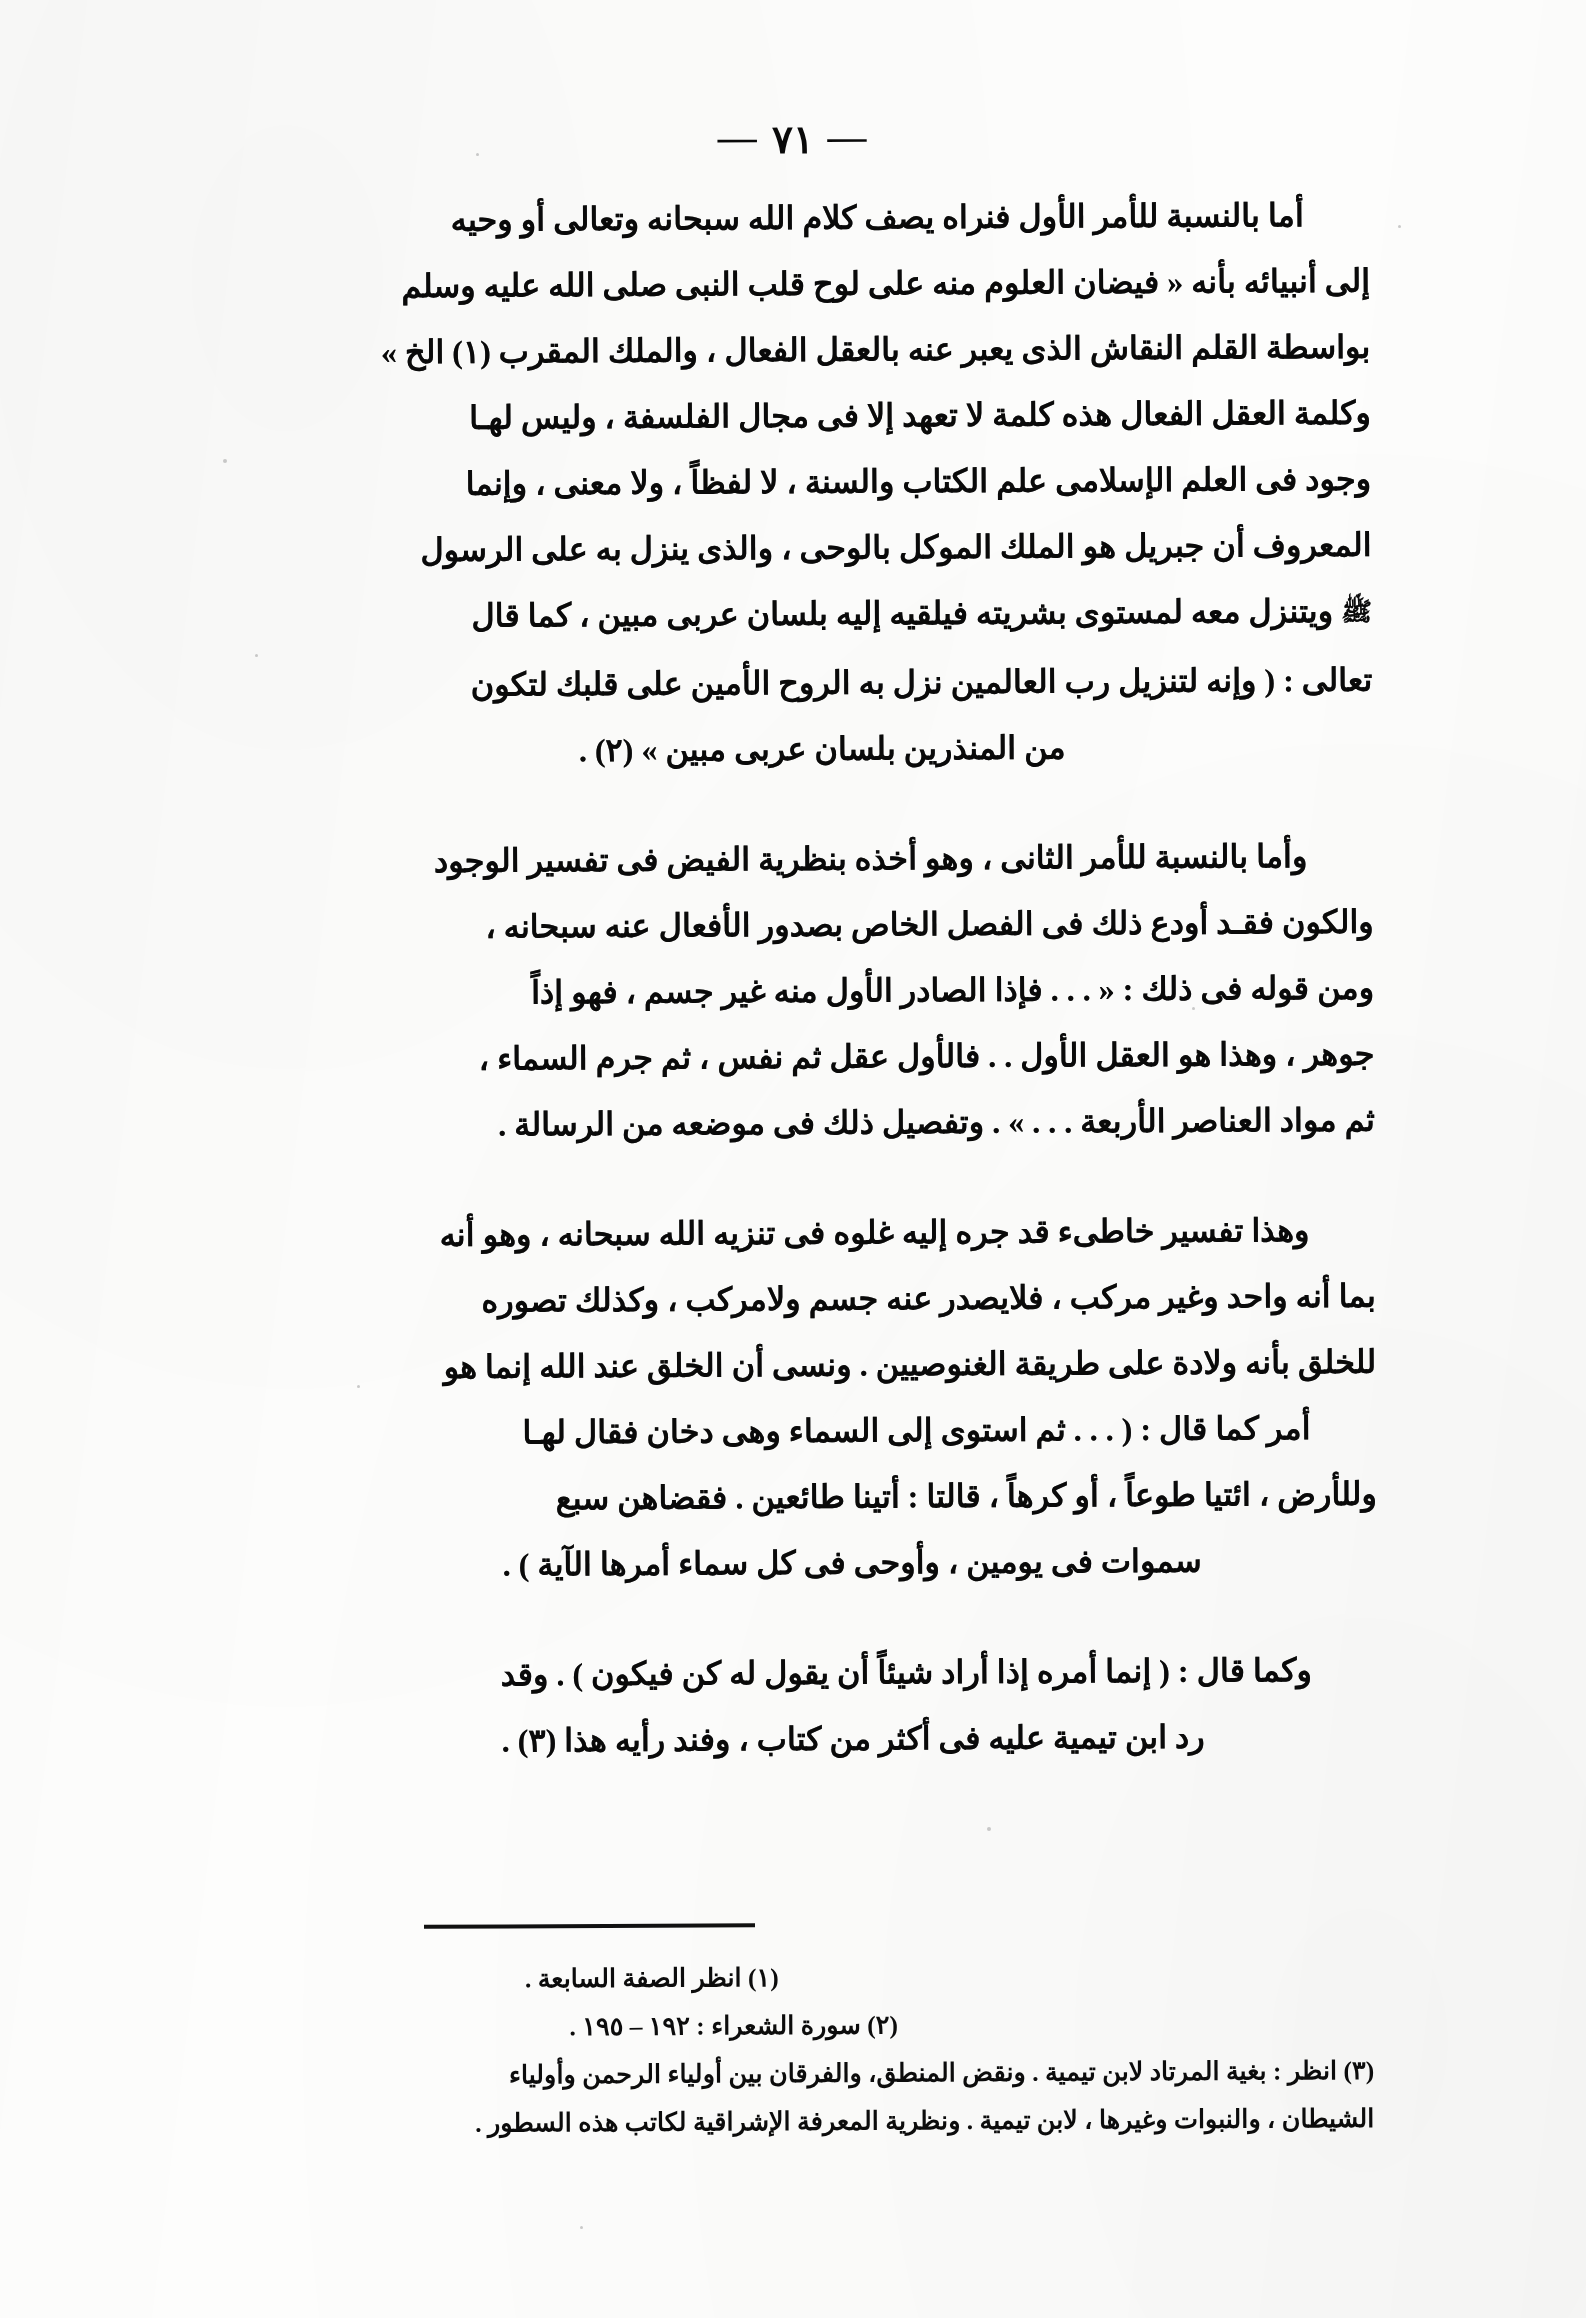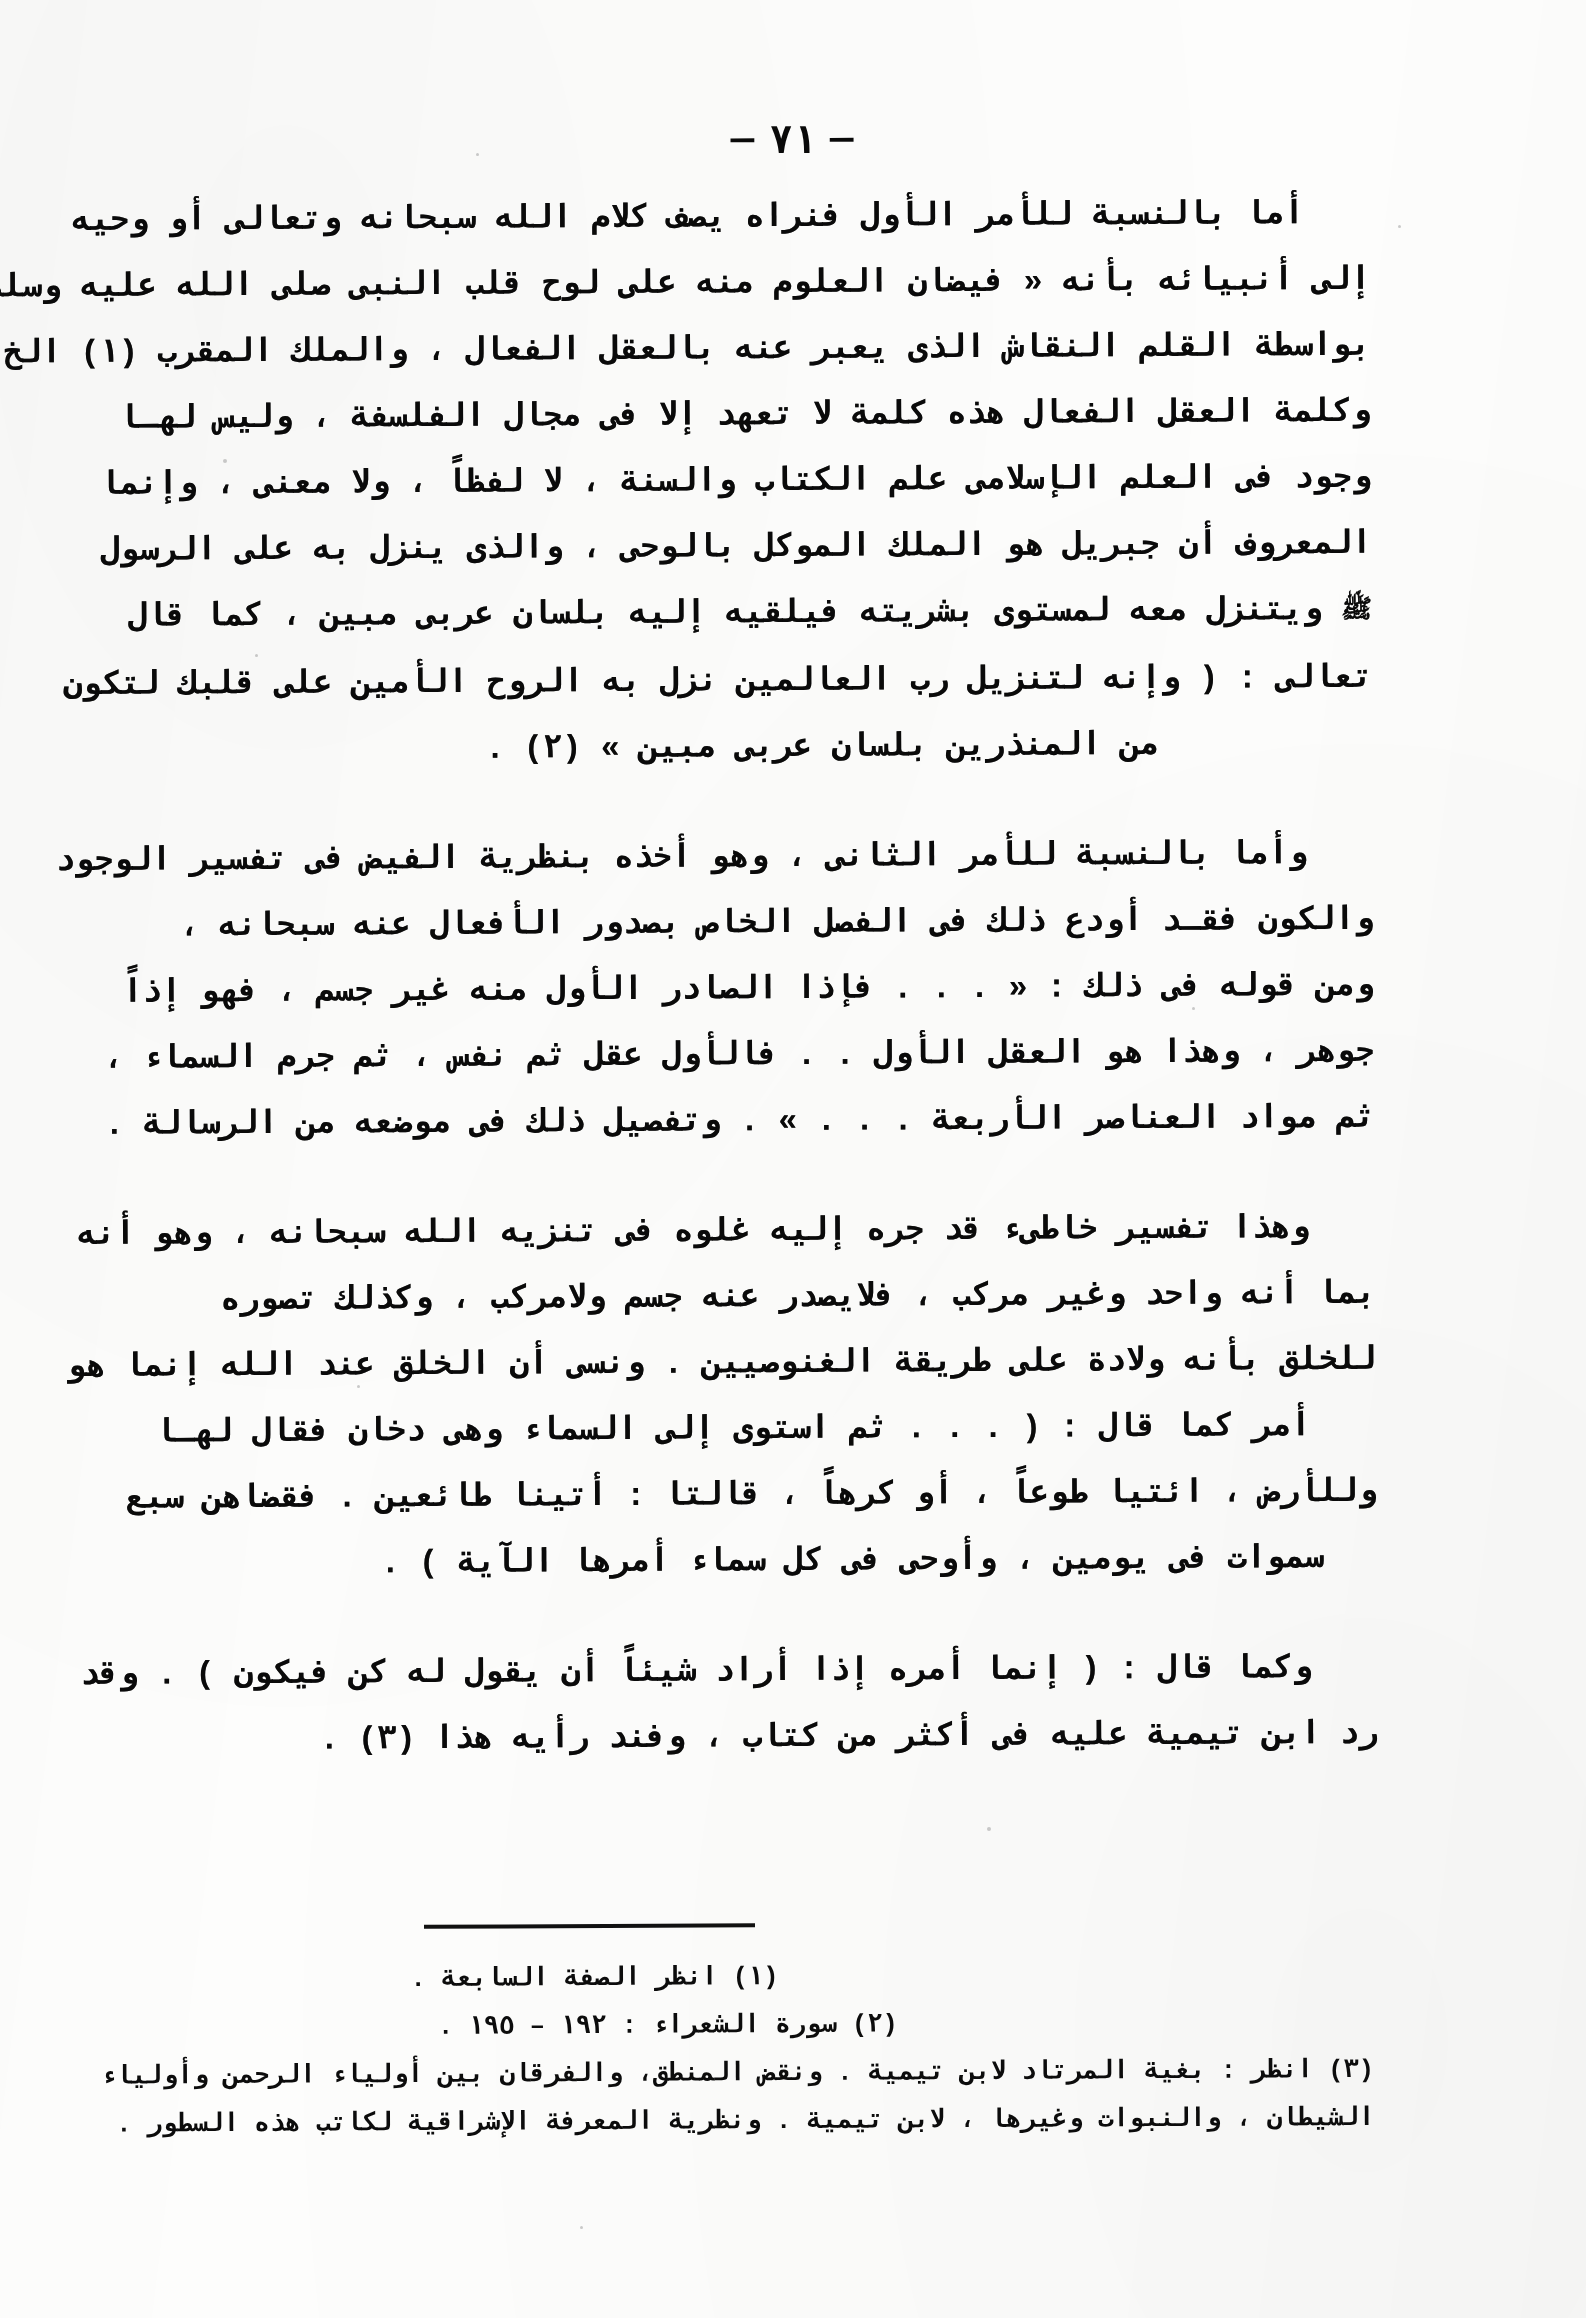--- a/index.html
+++ b/index.html
@@ -7,21 +7,21 @@
     padding: 0;
     background: #ffffff;
   }
 
   .page {
     position: relative;
     width: 1586px;
     height: 2319px;
     background: #fdfdfc;
     overflow: hidden;
-    font-family: Liberation Mono, monospace;
+    font-family: Liberation Serif, serif;
     color: #0b0b0b;
   }
 
   
   .scan-grain {
     position: absolute;
     inset: 0;
     pointer-events: none;
     background:
       radial-gradient(ellipse at 18% 12%, rgba(0,0,0,0.018), rgba(0,0,0,0) 55%),

